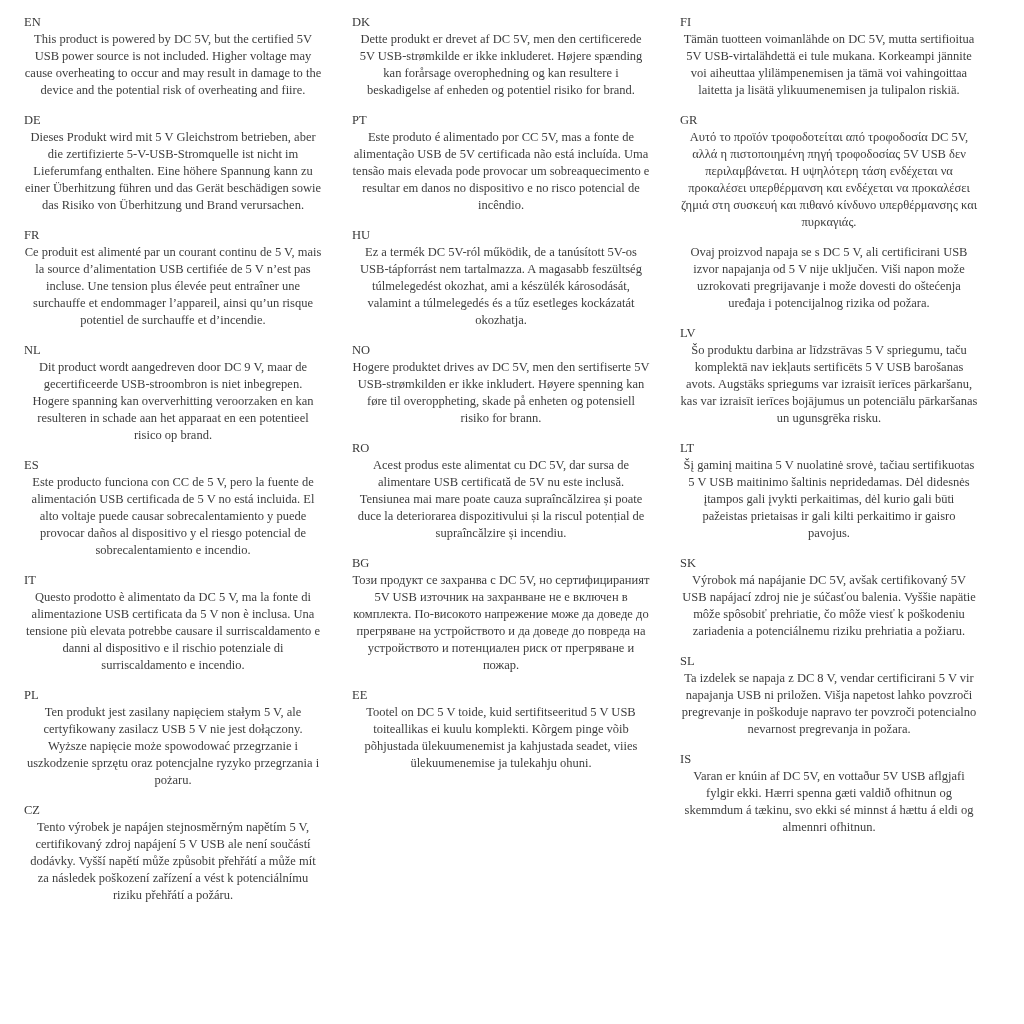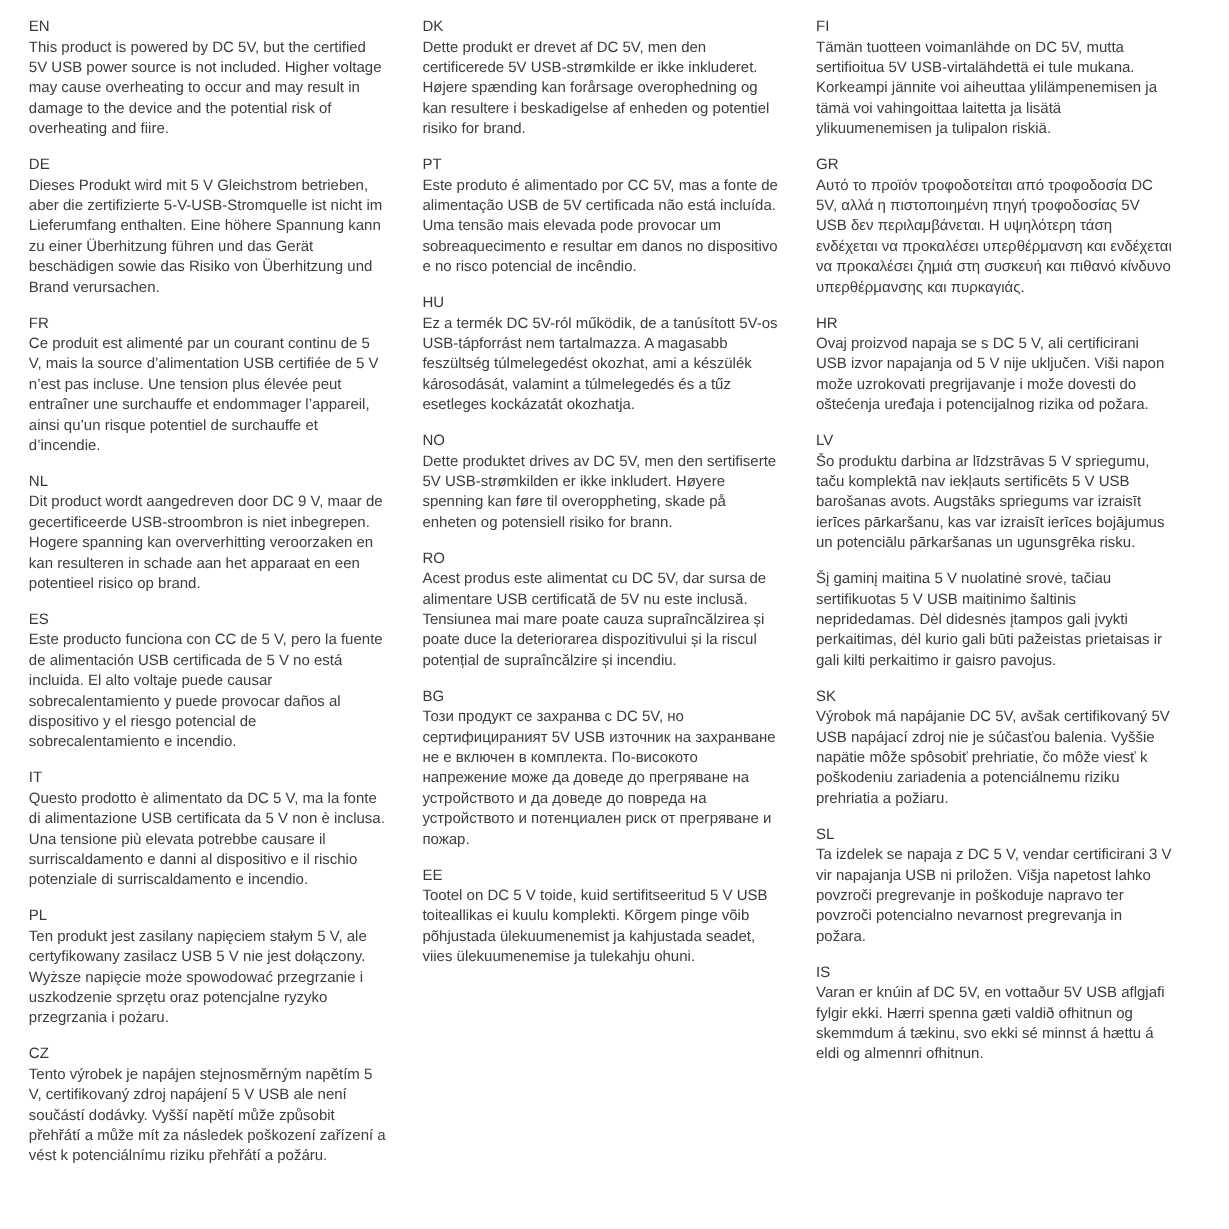--- a/index.html
+++ b/index.html
@@ -13,38 +13,39 @@
   }
   .page {
     width: 1004px;
     height: 1024px;
     padding: 14px 26px 8px 24px;
     display: grid;
     grid-template-columns: 1fr 1fr 1fr;
     column-gap: 30px;
     overflow: hidden;
     background: #ffffff;
+    font-family: Liberation Serif, serif;
   }
   .column { min-width: 0; }
   .lang-section { margin: 0 0 13px 0; }
   .lang-code {
     font-size: 12.5px;
     line-height: 17px;
     font-weight: normal;
     margin: 0;
     padding: 0;
     color: #383838;
   }
   .lang-text {
     font-size: 12.5px;
     line-height: 17px;
     margin: 0;
     padding: 0;
     color: #3d3d3d;
-    text-align: left;
+    text-align: center;
   }
 </style>
 </head>
 <body>
 
 <main class="page">
   <div class="column">
       <section class="lang-section">
         <h2 class="lang-code">EN</h2>
         <p class="lang-text">This product is powered by DC 5V, but the certified 5V USB power source is not included. Higher voltage may cause overheating to occur and may result in damage to the device and the potential risk of overheating and fiire.</p>
@@ -86,21 +87,21 @@
       <section class="lang-section">
         <h2 class="lang-code">PT</h2>
         <p class="lang-text">Este produto é alimentado por CC 5V, mas a fonte de alimentação USB de 5V certificada não está incluída. Uma tensão mais elevada pode provocar um sobreaquecimento e resultar em danos no dispositivo e no risco potencial de incêndio.</p>
       </section>
       <section class="lang-section">
         <h2 class="lang-code">HU</h2>
         <p class="lang-text">Ez a termék DC 5V-ról működik, de a tanúsított 5V-os USB-tápforrást nem tartalmazza. A magasabb feszültség túlmelegedést okozhat, ami a készülék károsodását, valamint a túlmelegedés és a tűz esetleges kockázatát okozhatja.</p>
       </section>
       <section class="lang-section">
         <h2 class="lang-code">NO</h2>
-        <p class="lang-text">Dette produktet drives av DC 5V, men den sertifiserte 5V USB-strømkilden er ikke inkludert. Høyere spenning kan føre til overoppheting, skade på enheten og potensiell risiko for brann.</p>
+        <p class="lang-text">Hogere produktet drives av DC 5V, men den sertifiserte 5V USB-strømkilden er ikke inkludert. Høyere spenning kan føre til overoppheting, skade på enheten og potensiell risiko for brann.</p>
       </section>
       <section class="lang-section">
         <h2 class="lang-code">RO</h2>
         <p class="lang-text">Acest produs este alimentat cu DC 5V, dar sursa de alimentare USB certificată de 5V nu este inclusă. Tensiunea mai mare poate cauza supraîncălzirea și poate duce la deteriorarea dispozitivului și la riscul potențial de supraîncălzire și incendiu.</p>
       </section>
       <section class="lang-section">
         <h2 class="lang-code">BG</h2>
         <p class="lang-text">Този продукт се захранва с DC 5V, но сертифицираният 5V USB източник на захранване не е включен в комплекта. По-високото напрежение може да доведе до прегряване на устройството и да доведе до повреда на устройството и потенциален риск от прегряване и пожар.</p>
       </section>
       <section class="lang-section">
@@ -111,36 +112,36 @@
   <div class="column">
       <section class="lang-section">
         <h2 class="lang-code">FI</h2>
         <p class="lang-text">Tämän tuotteen voimanlähde on DC 5V, mutta sertifioitua 5V USB-virtalähdettä ei tule mukana. Korkeampi jännite voi aiheuttaa ylilämpenemisen ja tämä voi vahingoittaa laitetta ja lisätä ylikuumenemisen ja tulipalon riskiä.</p>
       </section>
       <section class="lang-section">
         <h2 class="lang-code">GR</h2>
         <p class="lang-text">Αυτό το προϊόν τροφοδοτείται από τροφοδοσία DC 5V, αλλά η πιστοποιημένη πηγή τροφοδοσίας 5V USB δεν περιλαμβάνεται. Η υψηλότερη τάση ενδέχεται να προκαλέσει υπερθέρμανση και ενδέχεται να προκαλέσει ζημιά στη συσκευή και πιθανό κίνδυνο υπερθέρμανσης και πυρκαγιάς.</p>
       </section>
       <section class="lang-section">
-        <h2 class="lang-code">HR</h2>
         <p class="lang-text">Ovaj proizvod napaja se s DC 5 V, ali certificirani USB izvor napajanja od 5 V nije uključen. Viši napon može uzrokovati pregrijavanje i može dovesti do oštećenja uređaja i potencijalnog rizika od požara.</p>
       </section>
       <section class="lang-section">
         <h2 class="lang-code">LV</h2>
         <p class="lang-text">Šo produktu darbina ar līdzstrāvas 5 V spriegumu, taču komplektā nav iekļauts sertificēts 5 V USB barošanas avots. Augstāks spriegums var izraisīt ierīces pārkaršanu, kas var izraisīt ierīces bojājumus un potenciālu pārkaršanas un ugunsgrēka risku.</p>
       </section>
       <section class="lang-section">
+        <h2 class="lang-code">LT</h2>
         <p class="lang-text">Šį gaminį maitina 5 V nuolatinė srovė, tačiau sertifikuotas 5 V USB maitinimo šaltinis nepridedamas. Dėl didesnės įtampos gali įvykti perkaitimas, dėl kurio gali būti pažeistas prietaisas ir gali kilti perkaitimo ir gaisro pavojus.</p>
       </section>
       <section class="lang-section">
         <h2 class="lang-code">SK</h2>
         <p class="lang-text">Výrobok má napájanie DC 5V, avšak certifikovaný 5V USB napájací zdroj nie je súčasťou balenia. Vyššie napätie môže spôsobiť prehriatie, čo môže viesť k poškodeniu zariadenia a potenciálnemu riziku prehriatia a požiaru.</p>
       </section>
       <section class="lang-section">
         <h2 class="lang-code">SL</h2>
-        <p class="lang-text">Ta izdelek se napaja z DC 5 V, vendar certificirani 3 V vir napajanja USB ni priložen. Višja napetost lahko povzroči pregrevanje in poškoduje napravo ter povzroči potencialno nevarnost pregrevanja in požara.</p>
+        <p class="lang-text">Ta izdelek se napaja z DC 8 V, vendar certificirani 5 V vir napajanja USB ni priložen. Višja napetost lahko povzroči pregrevanje in poškoduje napravo ter povzroči potencialno nevarnost pregrevanja in požara.</p>
       </section>
       <section class="lang-section">
         <h2 class="lang-code">IS</h2>
         <p class="lang-text">Varan er knúin af DC 5V, en vottaður 5V USB aflgjafi fylgir ekki. Hærri spenna gæti valdið ofhitnun og skemmdum á tækinu, svo ekki sé minnst á hættu á eldi og almennri ofhitnun.</p>
       </section>
     </div>
 </main>
 
 </body></html>

